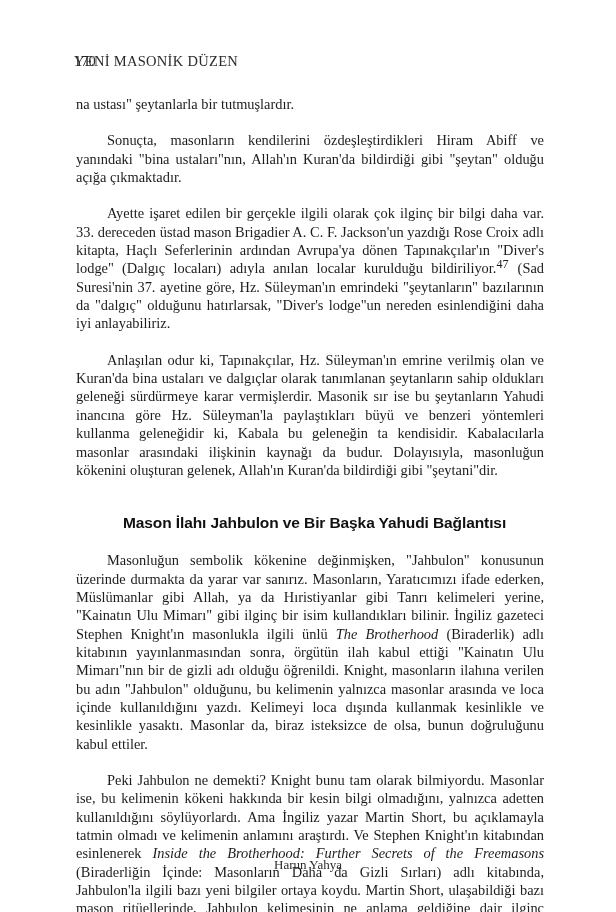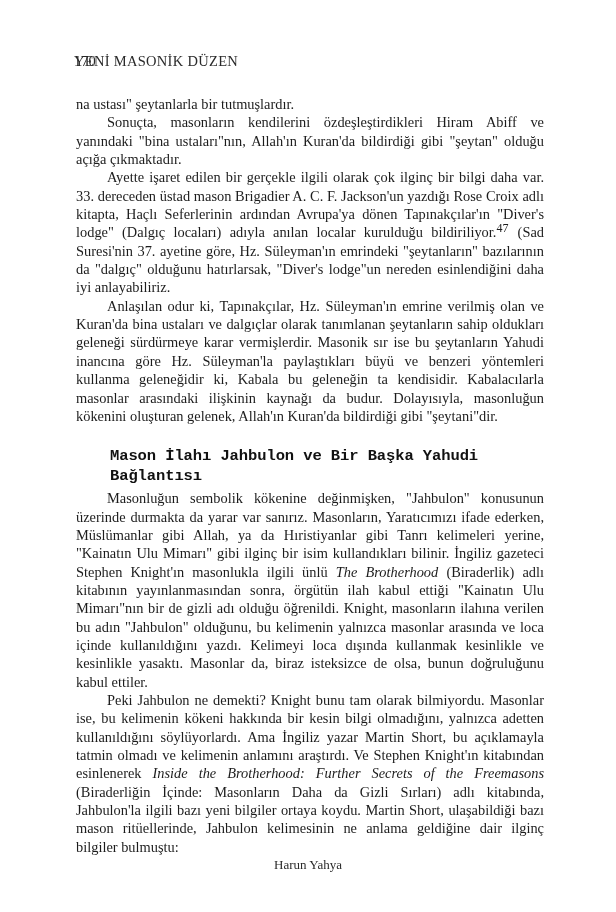--- a/index.html
+++ b/index.html
@@ -10,26 +10,26 @@
     font-family: "Liberation Serif", "DejaVu Serif", serif; font-size: 14.5px; color: #2a2a2a;
   }
   .page-num { position: absolute; left: 0; top: 0; }
   .book-title { position: absolute; left: 0; right: 0; top: 0; letter-spacing: 0.3px; }
   .body-text {
     position: absolute; left: 76px; top: 95px; width: 468px;
     font-family: "Liberation Serif", "DejaVu Serif", serif;
     font-size: 14.4px; line-height: 18.35px; color: #1c1c1c;
   }
   .para { margin: 0; text-align: justify; hyphens: manual; }
-  .para.indent { text-indent: 31px; }
+  .para.indent { text-indent: 31px; margin-top: 18px; }
   .para.first { text-indent: 0; }
   .gap { height: 18px; }
   .section-heading {
-    margin: 3px; padding-left: 31px;
-    font-family: Liberation Mono, monospace;
+    margin: 16px; padding-left: 31px;
+    font-family: Liberation Sans, sans-serif;
     font-weight: bold; font-size: 15.5px; line-height: 20px; color: #111;
     letter-spacing: -0.1px;
   }
   sup.fn { font-size: 12px; vertical-align: 5px; line-height: 0; margin-right: 1px; }
   i { font-style: italic; }
   .footer {
     position: absolute; left: 0; width: 616px; top: 857px; text-align: center;
     font-family: "Liberation Serif", "DejaVu Serif", serif; font-size: 13px; color: #2a2a2a;
   }
 </style>

